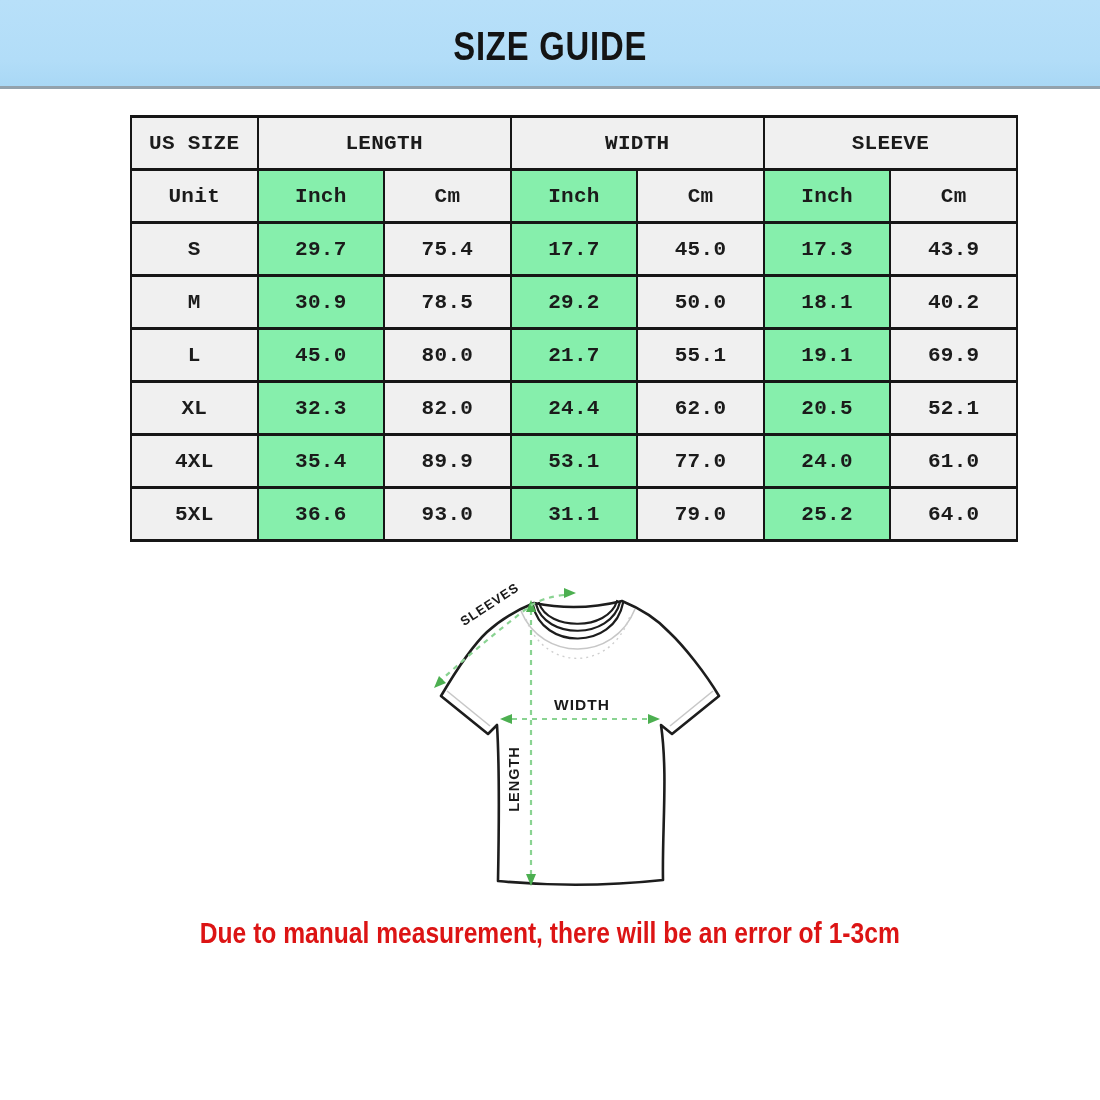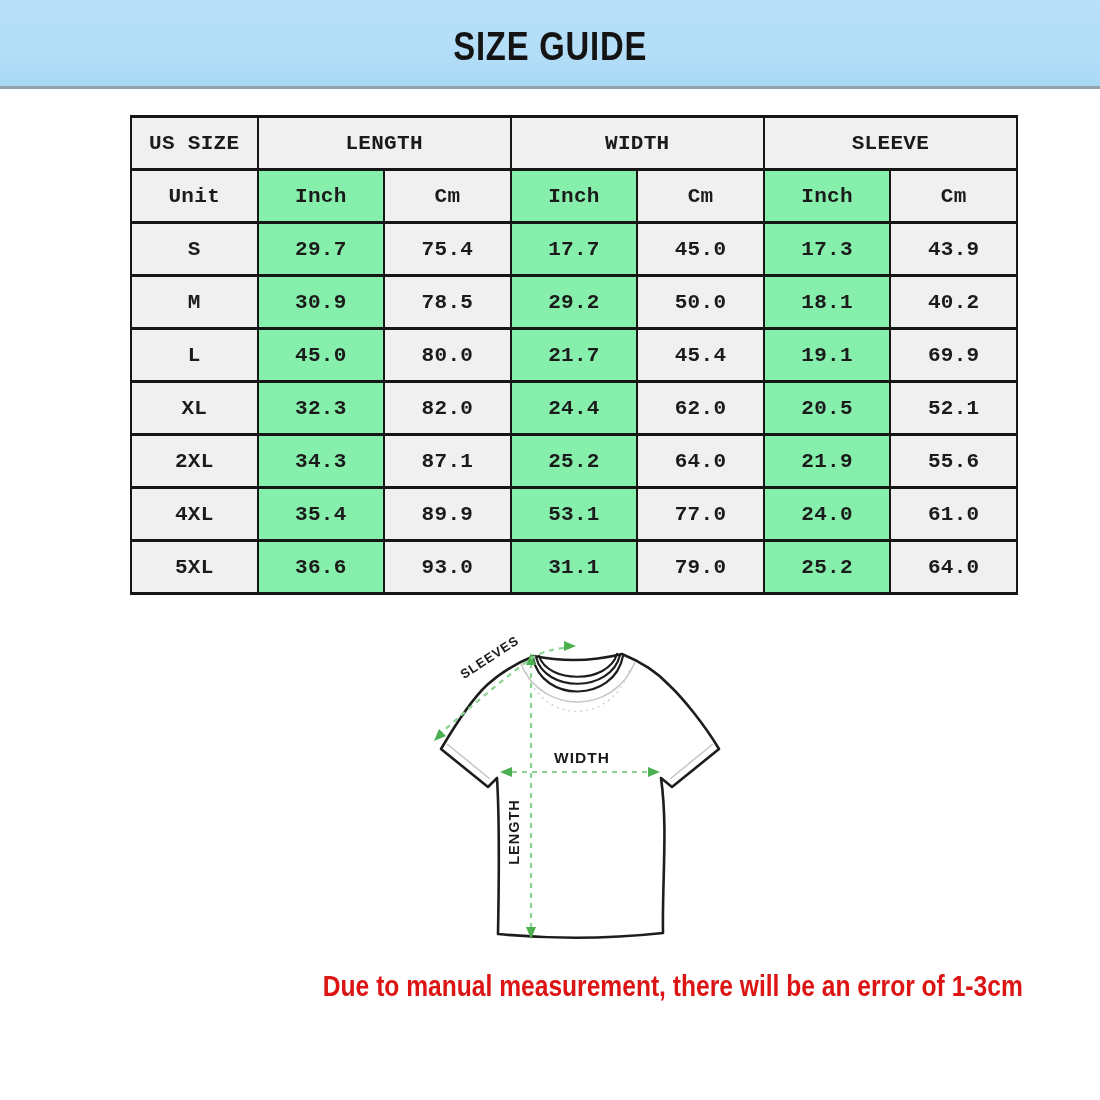--- a/index.html
+++ b/index.html
@@ -43,21 +43,21 @@
   .diagram-wrap svg{display:block;}
   .shirt-line{fill:#ffffff;stroke:#1d1d1d;stroke-width:2.6;stroke-linejoin:round;stroke-linecap:round;}
   .collar-line{fill:none;stroke:#1d1d1d;stroke-width:2.2;stroke-linecap:round;}
   .stitch{fill:none;stroke:#c7c7c7;stroke-width:1.6;}
   .stitch-dot{fill:none;stroke:#cfcfcf;stroke-width:1.4;stroke-dasharray:2 4;}
   .measure{fill:none;stroke:var(--arrow_line_green);stroke-width:2.2;stroke-dasharray:5 5;}
   .arrowhead{fill:var(--arrow_green);stroke:none;}
   .diagram-label{font-family:"Liberation Sans",sans-serif;font-weight:bold;fill:#1a1a1a;letter-spacing:1px;}
 
   
-  .note{margin-top:20px;text-align:right;}
+  .note{margin-top:20px;text-align:center;}
   .note span{
     display:inline-block;font-size:30px;font-weight:bold;
     color:var(--note_red);transform:scaleX(.82);
     font-family:"Liberation Sans",sans-serif;
   }
 </style>
 </head>
 <body>
 
 <div class="page">
@@ -102,41 +102,32 @@
             <td class="white">29.2</td>
             <td class="gray">50.0</td>
             <td class="white">18.1</td>
             <td class="gray">40.2</td>
           </tr>
           <tr>
             <th class="gray">L</th>
             <td class="white">45.0</td>
             <td class="gray">80.0</td>
             <td class="white">21.7</td>
-            <td class="gray">45.4</td>
+            <td class="gray">55.1</td>
             <td class="white">19.1</td>
             <td class="gray">69.9</td>
           </tr>
           <tr>
             <th class="gray">XL</th>
             <td class="white">32.3</td>
             <td class="gray">82.0</td>
             <td class="white">24.4</td>
             <td class="gray">62.0</td>
             <td class="white">20.5</td>
             <td class="gray">52.1</td>
-          </tr>
-          <tr>
-            <th class="gray">2XL</th>
-            <td class="white">34.3</td>
-            <td class="gray">87.1</td>
-            <td class="white">25.2</td>
-            <td class="gray">64.0</td>
-            <td class="white">21.9</td>
-            <td class="gray">55.6</td>
           </tr>
           <tr>
             <th class="gray">4XL</th>
             <td class="white">35.4</td>
             <td class="gray">89.9</td>
             <td class="white">53.1</td>
             <td class="gray">77.0</td>
             <td class="white">24.0</td>
             <td class="gray">61.0</td>
           </tr>

